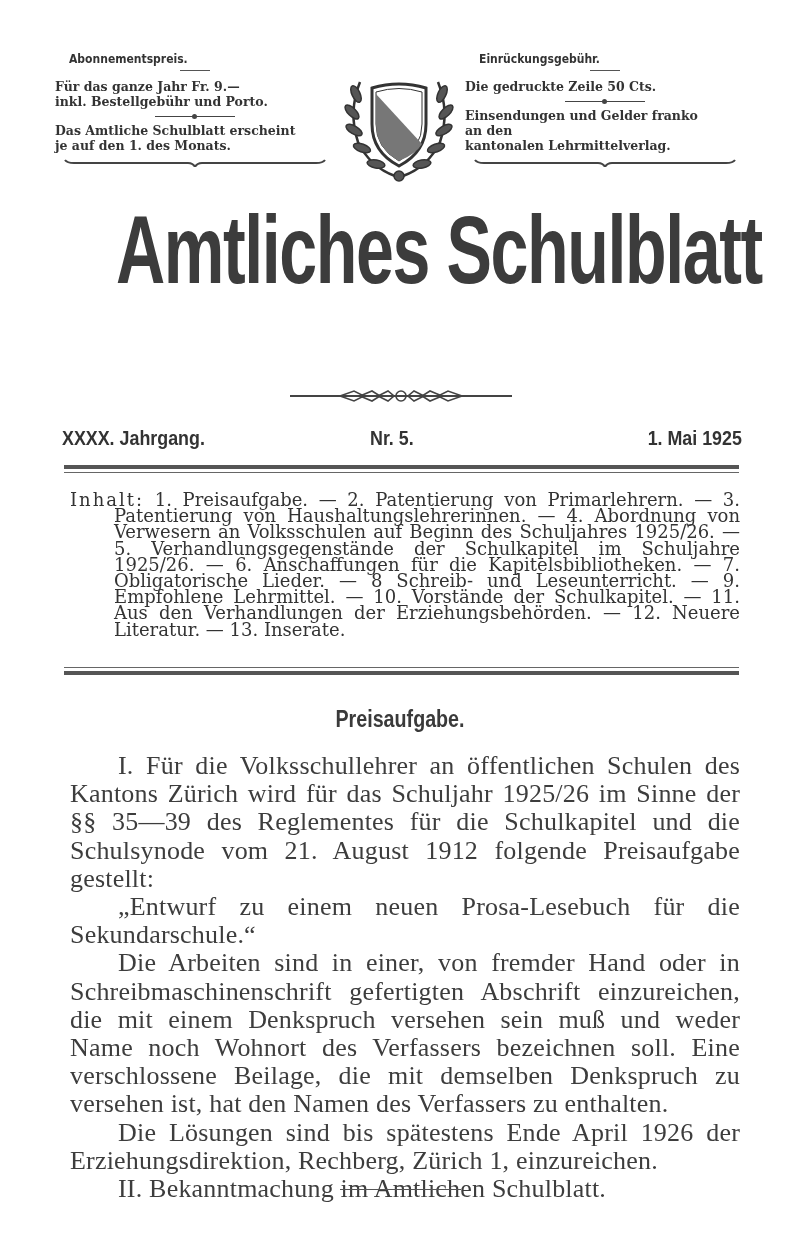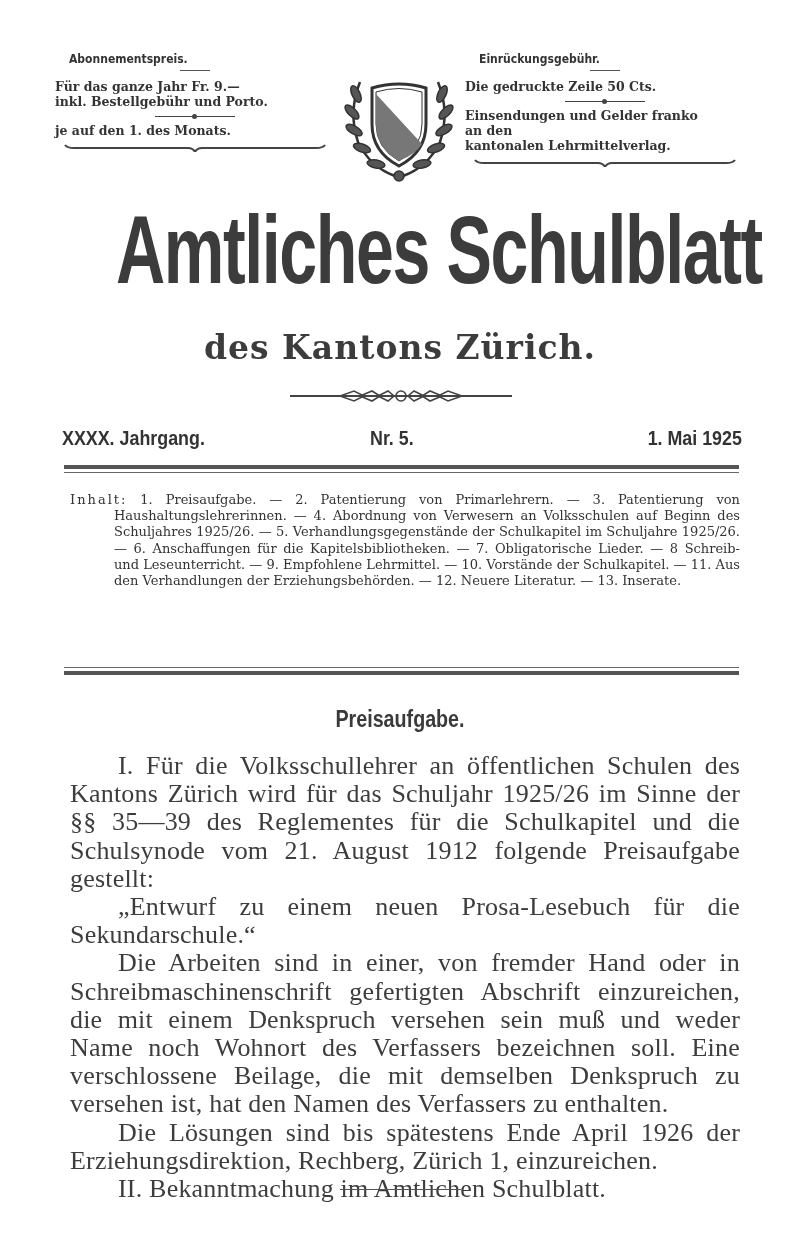--- a/index.html
+++ b/index.html
@@ -37,21 +37,21 @@
   .issue.num { left: 370px; transform-origin: 0 50%; }
   .issue.date { right: 58px; transform-origin: 100% 50%; }
 
   .double-rule { position: absolute; left: 64px; width: 675px; }
   .double-rule .thick { height: 4px; background: #555; }
   .double-rule .thin { height: 1px; background: #666; margin-top: 3px; }
   .double-rule.bottom .thin { margin-top: 0; margin-bottom: 3px; }
 
   
   .contents { position: absolute; left: 70px; top: 492px; width: 670px; font-family: "DejaVu Serif", serif;
-    font-size: 13px; line-height: 16.2px; color: #333; text-align: justify; }
+    font-size: 18px; line-height: 16.2px; color: #333; text-align: justify; }
   .contents p { margin: 0; padding-left: 44px; text-indent: -44px; }
   .contents .lead { letter-spacing: 2px; }
 
   
   .article-title { position: absolute; left: 0; width: 800px; top: 705px; text-align: center;
     font-family: "Liberation Sans", sans-serif; font-weight: bold; font-size: 24px; color: #3a3a3a;
     transform: scaleX(0.82); }
   .article { position: absolute; left: 70px; top: 752px; width: 670px; font-family: "Liberation Serif", serif;
     font-size: 26px; line-height: 28.2px; color: #3d3d3d; text-align: justify; letter-spacing: 0.2px; }
   .article p { margin: 0; text-indent: 48px; text-align-last: left; }
@@ -61,20 +61,21 @@
 <body>
 
 <div class="page">
 
   <div class="box left">
     <div class="box-title">Abonnementspreis.</div>
     <div class="short-rule"></div>
     <div class="box-line">Für das ganze Jahr Fr. 9.—</div>
     <div class="box-line">inkl. Bestellgebühr und Porto.</div>
     <div class="dot-rule"></div>
+    <div class="box-line">Das Amtliche Schulblatt erscheint</div>
     <div class="box-line">je auf den 1. des Monats.</div>
     <div class="brace">
       <svg width="262" height="8" viewBox="0 0 262 8">
           <path d="M1 1 Q3 4 10 4 L124 4 Q129 4 131 8 Q133 4 138 4 L252 4 Q259 4 261 1" stroke="#444" stroke-width="2" fill="none"></path>
         </svg>
     </div>
   </div>
 
   <div class="crest">
     <svg width="118" height="112" viewBox="0 0 118 112">
@@ -108,21 +109,20 @@
     <div class="box-line">an den</div>
     <div class="box-line">kantonalen Lehrmittelverlag.</div>
     <div class="brace">
       <svg width="262" height="8" viewBox="0 0 262 8">
           <path d="M1 1 Q3 4 10 4 L124 4 Q129 4 131 8 Q133 4 138 4 L252 4 Q259 4 261 1" stroke="#444" stroke-width="2" fill="none"></path>
         </svg>
     </div>
   </div>
 
   <div class="main-title">Amtliches Schulblatt</div>
-  <div class="sub-title">des Kantons Zürich.</div>
 
   <div class="ornament">
     <svg width="226" height="16" viewBox="0 0 226 16">
       <line x1="2" y1="8" x2="224" y2="8" stroke="#444" stroke-width="2"></line>
       <g fill="none" stroke="#444" stroke-width="1.6">
         <path d="M52 8 L66 3 L76 8 L66 13 Z"></path>
         <path d="M72 8 L84 3 L92 8 L84 13 Z"></path>
         <path d="M90 8 L100 3 L106 8 L100 13 Z"></path>
         <circle cx="113" cy="8" r="5"></circle>
         <path d="M136 8 L126 3 L120 8 L126 13 Z"></path>

